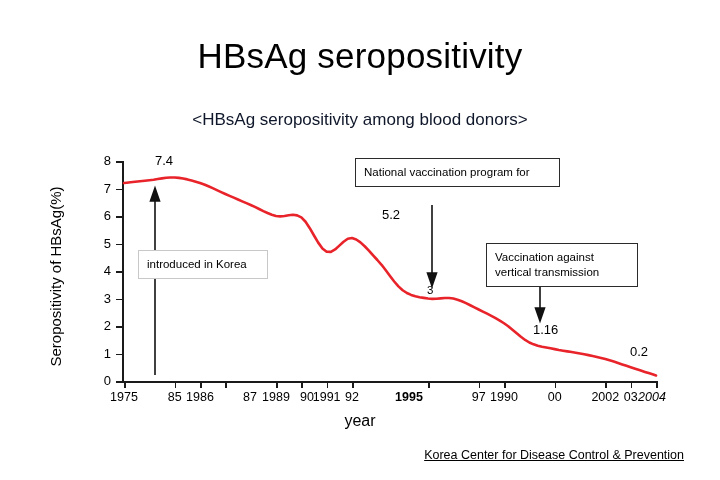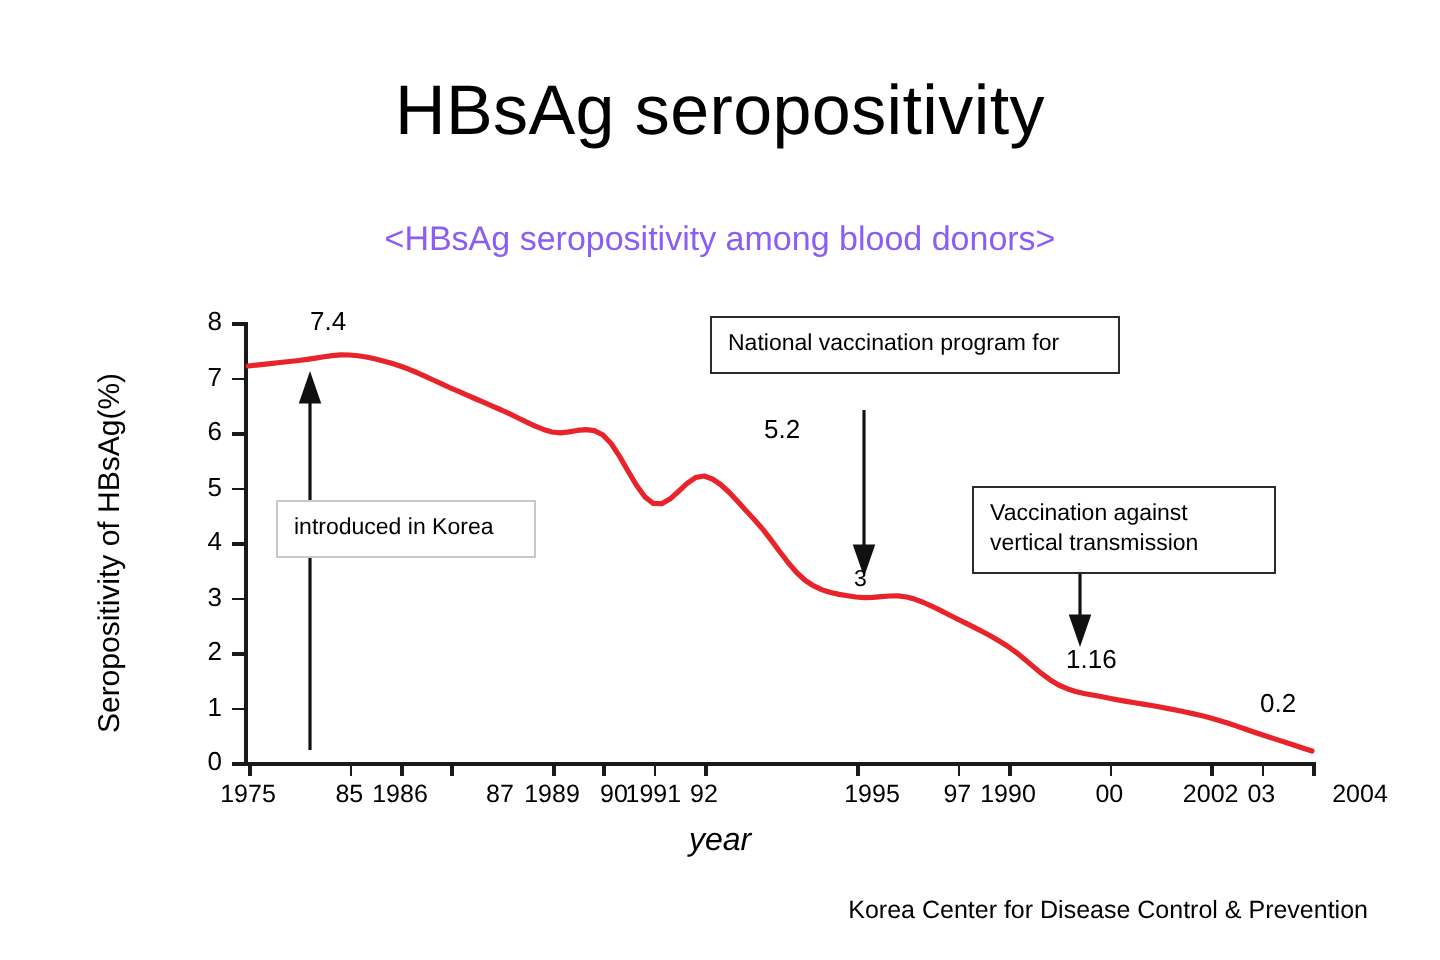--- a/index.html
+++ b/index.html
@@ -19,21 +19,21 @@
     font-size:35px;
     font-weight:400;
     letter-spacing:0.2px;
     color:#000;
   }
   .subtitle{
     position:absolute;left:0;right:0;top:110px;
     text-align:center;
     font-size:17px;
     font-weight:400;
-    color:#8b5cf6;
+    color:#0f172a;
   }
 
   .chart{
     position:absolute;
     left:0px;top:150px;width:720px;height:270px;
   }
 
   .ylabel{
     position:absolute;
     left:-60px;top:118px;
@@ -62,21 +62,21 @@
   .xtick-label{
     position:absolute;top:240px;
     width:50px;margin-left:-25px;text-align:center;
     font-size:12.5px;color:#000;
   }
 
   .xlabel{
     position:absolute;
     left:0;right:0;top:262px;
     text-align:center;
-    font-size:16px;color:#000;font-style:italic;
+    font-size:16px;color:#000;
   }
 
   svg.series{position:absolute;left:0;top:0;width:720px;height:270px;overflow:visible;}
 
   .callout{
     position:absolute;
     background:#ffffff;
     border:1.5px solid #2b2b2b;
     font-size:11.5px;
     line-height:1.32;
@@ -92,20 +92,21 @@
     color:#000;
     white-space:nowrap;
   }
   .datalabel.small{font-size:11.5px;}
 
   .footer{
     position:absolute;
     right:36px;bottom:18px;
     font-size:12.5px;
     color:#000;
+    text-decoration:underline;
   }
 </style>
 </head>
 <body>
 
 <div id="slide">
 
   <div class="title">HBsAg seropositivity</div>
   <div class="subtitle">&lt;HBsAg seropositivity  among blood donors&gt;</div>
 
@@ -147,33 +148,33 @@
         <div class="xtick-label" style="left: 226px; padding-left: 24px;">87</div>
         <div class="xtick" style="left: 276px;"></div>
         <div class="xtick-label" style="left: 276px;">1989</div>
         <div class="xtick" style="left: 301.333px;"></div>
         <div class="xtick-label" style="left: 307px; text-align: center;">90</div>
         <div class="xtick" style="left: 326.667px;"></div>
         <div class="xtick-label" style="left: 326.667px;">1991</div>
         <div class="xtick" style="left: 352px;"></div>
         <div class="xtick-label" style="left: 352px;">92</div>
         <div class="xtick" style="left: 428px;"></div>
-        <div class="xtick-label" style="left: 436px;">1995</div>
+        <div class="xtick-label" style="left: 409px; font-weight: bold;">1995</div>
         <div class="xtick" style="left: 478.667px;"></div>
         <div class="xtick-label" style="left: 478.667px;">97</div>
         <div class="xtick" style="left: 504px;"></div>
         <div class="xtick-label" style="left: 504px;">1990</div>
         <div class="xtick" style="left: 554.667px;"></div>
         <div class="xtick-label" style="left: 554.667px;">00</div>
         <div class="xtick" style="left: 605.333px;"></div>
         <div class="xtick-label" style="left: 605.333px;">2002</div>
         <div class="xtick" style="left: 630.667px;"></div>
         <div class="xtick-label" style="left: 630.667px;">03</div>
         <div class="xtick" style="left: 656px;"></div>
-        <div class="xtick-label" style="left: 680px;">2004</div>
+        <div class="xtick-label" style="left: 652px; font-style: italic;">2004</div>
       </div>
 
     <svg class="series" viewBox="0 0 720 270" preserveAspectRatio="none">
       <polyline id="series-line" fill="none" stroke="#e8232a" stroke-width="2.6" stroke-linejoin="round" stroke-linecap="round" points="124.00,33.00 126.76,32.70 130.57,32.29 135.08,31.80 139.95,31.27 144.82,30.74 149.33,30.25 149.33,30.25 153.56,29.70 157.78,29.03 162.00,28.36 166.22,27.81 170.44,27.48 174.67,27.50 174.67,27.50 178.89,27.88 183.11,28.52 187.33,29.39 191.56,30.45 195.78,31.67 200.00,33.00 200.00,33.00 204.22,34.52 208.44,36.26 212.67,38.16 216.89,40.13 221.11,42.10 225.33,44.00 225.33,44.00 229.56,45.83 233.78,47.67 238.00,49.50 242.22,51.33 246.44,53.17 250.67,55.00 250.67,55.00 254.89,56.94 259.11,59.02 263.33,61.10 267.56,63.05 271.78,64.72 276.00,66.00 276.00,66.00 280.22,66.40 284.44,65.95 288.67,65.23 292.89,64.83 297.11,65.35 301.33,67.38 301.33,67.38 305.56,71.75 309.78,78.17 314.00,85.51 318.22,92.63 322.44,98.42 326.67,101.75 326.67,101.75 330.89,101.83 335.11,99.41 339.33,95.65 343.56,91.72 347.78,88.78 352.00,88.00 352.00,88.00 356.22,89.50 360.44,92.38 364.67,96.25 368.89,100.73 373.11,105.44 377.33,110.00 377.33,110.00 381.56,114.82 385.78,120.29 390.00,125.98 394.22,131.49 398.44,136.39 402.67,140.25 402.67,140.25 406.89,142.99 411.11,144.94 415.33,146.27 419.56,147.18 423.78,147.86 428.00,148.50 428.00,148.50 432.22,148.85 436.44,148.70 440.67,148.33 444.89,147.99 449.11,147.96 453.33,148.50 453.33,148.50 457.56,149.66 461.78,151.25 466.00,153.14 470.22,155.22 474.44,157.38 478.67,159.50 478.67,159.50 482.89,161.57 487.11,163.68 491.33,165.86 495.56,168.16 499.78,170.61 504.00,173.25 504.00,173.25 508.22,176.29 512.44,179.73 516.67,183.32 520.89,186.82 525.11,189.96 529.33,192.50 529.33,192.50 533.56,194.36 537.78,195.72 542.00,196.73 546.22,197.53 550.44,198.27 554.67,199.10 554.67,199.10 558.89,199.95 563.11,200.69 567.33,201.37 571.56,202.03 575.78,202.73 580.00,203.50 580.00,203.50 584.22,204.32 588.44,205.15 592.67,206.01 596.89,206.92 601.11,207.91 605.33,209.00 605.33,209.00 609.56,210.22 613.78,211.55 618.00,212.95 622.22,214.40 626.44,215.84 630.67,217.25 630.67,217.25 635.18,218.72 640.05,220.31 644.92,221.89 649.43,223.36 653.24,224.60 656.00,225.50"></polyline>
 
       <g stroke="#111" stroke-width="1.6" fill="#111">
         <line x1="155" y1="225" x2="155" y2="45"></line>
         <polygon points="155,38 150.5,51 159.5,51"></polygon>
       </g>
       <g stroke="#111" stroke-width="1.6" fill="#111">

